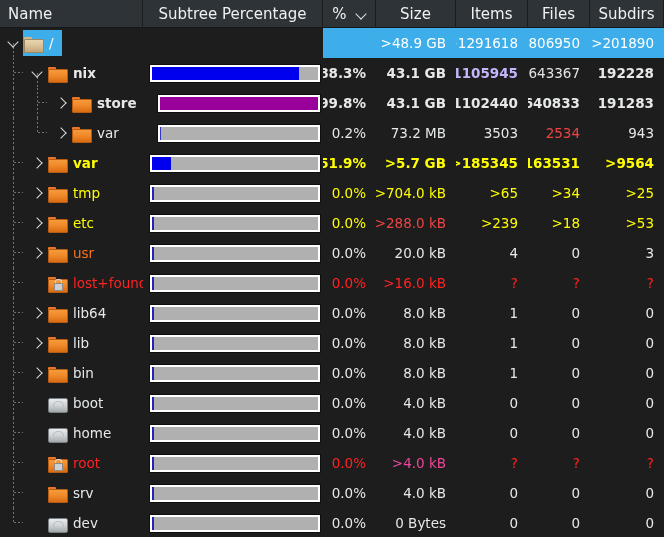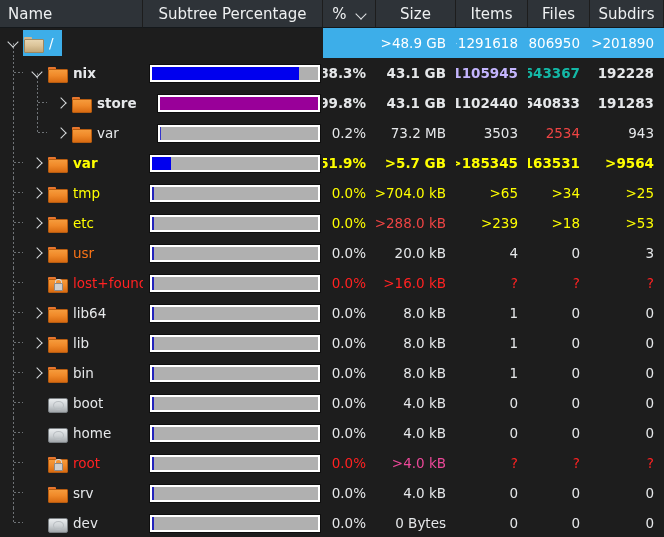--- a/index.html
+++ b/index.html
@@ -220,21 +220,21 @@
         <div class="cell c-bar">
           <div class="bar-outer" style="left: 6px; width: 172px;">
             <div class="bar-track" style="background: rgb(176, 176, 176);">
               <div class="bar-fill" style="width: 88.3%; background: rgb(0, 0, 238);"></div>
             </div>
           </div>
         </div>
         <div class="cell num c-pct" style="color: rgb(230, 232, 234); font-weight: bold;">88.3%</div>
         <div class="cell num c-size" style="color: rgb(230, 232, 234); font-weight: bold;">43.1 GB</div>
         <div class="cell num c-items" style="color: #c4b5fd; font-weight: bold;">1105945</div>
-        <div class="cell num c-files" style="color: #14b8a6; font-weight: bold;">643367</div>
+        <div class="cell num c-files" style="color: #e5e5e5; font-weight: normal;">643367</div>
         <div class="cell num c-subdirs" style="color: rgb(230, 232, 234); font-weight: bold;">192228</div>
       </div>
       <div class="row">
         <div class="cell c-name">
           <div class="name-inner">
             <div class="indent" style="width: 71px;">
               <div class="guide" style="left: 13px;"></div>
               <div class="guide" style="left: 37px;"></div>
               <div class="elbow" style="left: 38px;"></div>
               <span class="expander collapsed" style="left: 55px;"></span>

